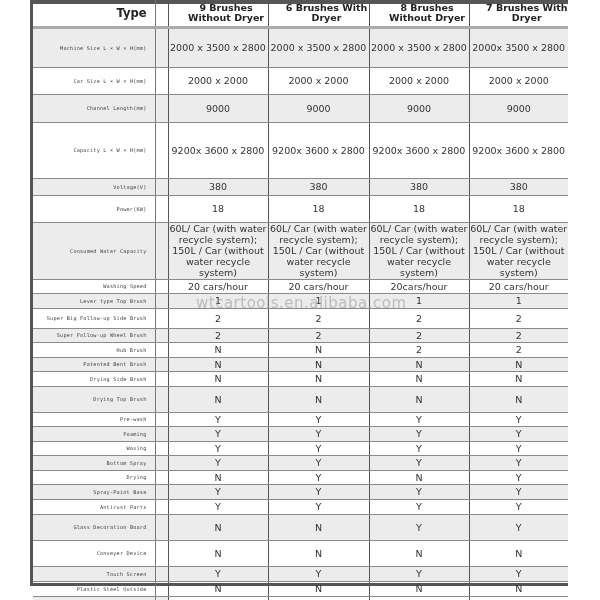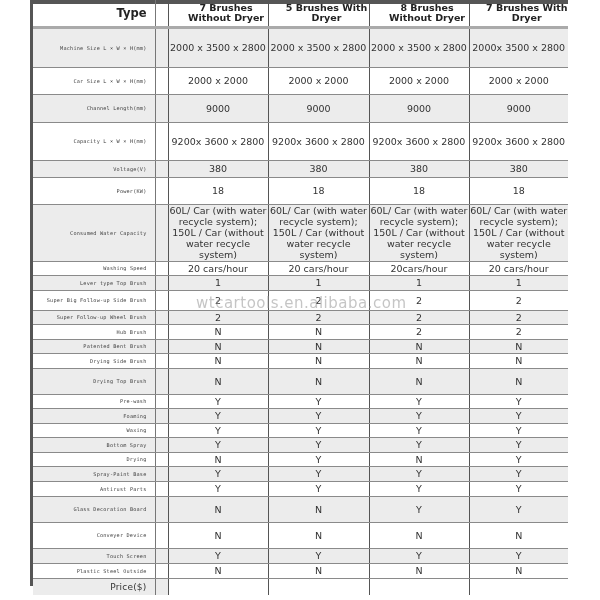--- a/index.html
+++ b/index.html
@@ -32,22 +32,22 @@
       <col style="width:13px">
       <col style="width:100px">
       <col style="width:101px">
       <col style="width:100px">
       <col style="width:99px">
   </colgroup>
   <tbody id="tbody">
     <tr class="hdr" style="height:27px">
       <td class="lbl">Type</td>
       <td class="gap"></td>
-      <td class="c1">7 Brushes Without Dryer</td>
-      <td class="c2">5 Brushes With Dryer</td>
+      <td class="c1">9 Brushes Without Dryer</td>
+      <td class="c2">6 Brushes With Dryer</td>
       <td class="c3">8 Brushes Without Dryer</td>
       <td class="c4">7 Brushes With Dryer</td>
     </tr>
   <tr class="alt" style="height: 40px;">
         <td class="lbl">Machine Size L × W × H(mm)</td>
         <td class="gap"></td>
         <td class="c1">2000 x 3500 x 2800</td>
         <td class="c2">2000 x 3500 x 2800</td>
         <td class="c3">2000 x 3500 x 2800</td>
         <td class="c4">2000x 3500 x 2800</td>
@@ -61,21 +61,21 @@
         <td class="c4">2000 x 2000</td>
       </tr>
       <tr class="alt" style="height: 28px;">
         <td class="lbl">Channel Length(mm)</td>
         <td class="gap"></td>
         <td class="c1">9000</td>
         <td class="c2">9000</td>
         <td class="c3">9000</td>
         <td class="c4">9000</td>
       </tr>
-      <tr style="height: 38px;">
+      <tr style="height: 56px;">
         <td class="lbl">Capacity  L × W × H(mm)</td>
         <td class="gap"></td>
         <td class="c1">9200x 3600 x 2800</td>
         <td class="c2">9200x 3600 x 2800</td>
         <td class="c3">9200x 3600 x 2800</td>
         <td class="c4">9200x 3600 x 2800</td>
       </tr>
       <tr class="alt" style="height: 17px;">
         <td class="lbl">Voltage(V)</td>
         <td class="gap"></td>

